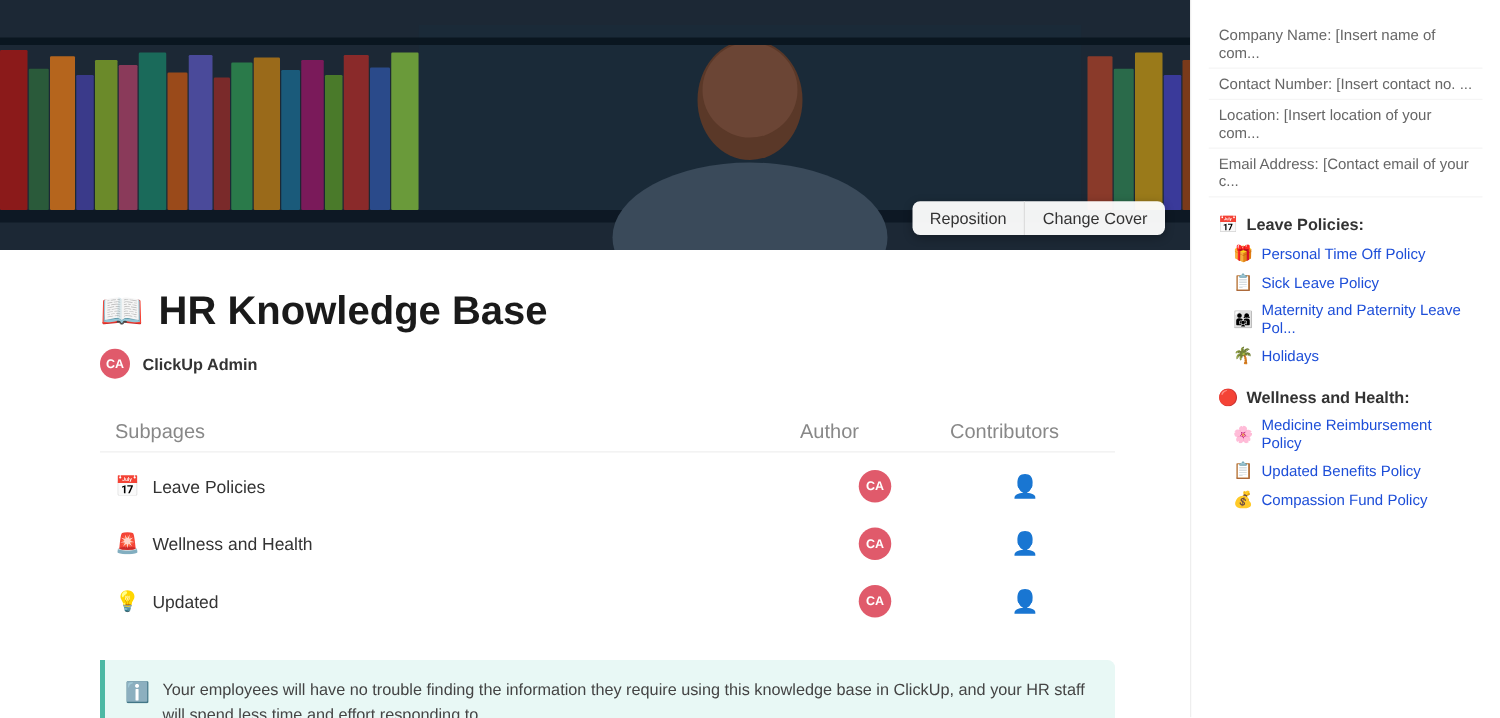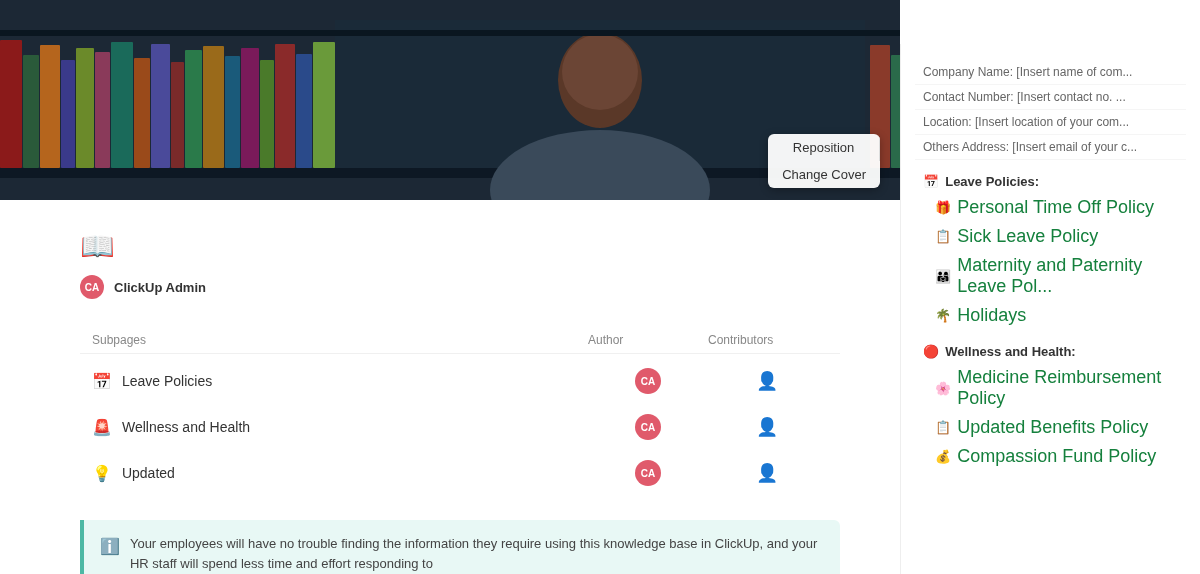--- a/index.html
+++ b/index.html
@@ -26,21 +26,20 @@
     .cover-buttons {
       position: absolute;
       bottom: 12px;
       right: 20px;
       display: flex;
       gap: 0;
       background: rgba(255,255,255,0.95);
       border-radius: 6px;
       overflow: hidden;
       box-shadow: 0 2px 8px rgba(0,0,0,0.3);
-      flex-direction: column;
     }
 
     .cover-btn {
       padding: 6px 14px;
       font-size: 13px;
       color: #333;
       background: transparent;
       border: none;
       cursor: pointer;
       font-weight: 400;
@@ -103,21 +102,21 @@
     
     .subpages-table {
       width: 100%;
       margin-bottom: 24px;
     }
 
     .table-header {
       display: grid;
       grid-template-columns: 1fr 120px 120px;
       padding: 6px 12px;
-      font-size: 12px;
+      font-size: 16px;
       color: #888;
       font-weight: 500;
       border-bottom: 1px solid #f0f0f0;
       margin-bottom: 4px;
     }
 
     .table-row {
       display: grid;
       grid-template-columns: 1fr 120px 120px;
       padding: 10px 12px;
@@ -178,28 +177,27 @@
     }
 
     .info-icon {
       font-size: 16px;
       flex-shrink: 0;
       margin-top: 1px;
     }
 
     
     .sidebar {
-      width: 300px;
+      width: 248px;
       flex-shrink: 0;
       background: #fff;
       border-left: 1px solid #eee;
       padding: 16px 14px;
       font-size: 13px;
       overflow-y: auto;
-      margin-top: 44px;
     }
 
     .sidebar-field {
       padding: 5px 8px;
       color: #666;
       font-size: 12px;
       border-bottom: 1px solid #f5f5f5;
       cursor: pointer;
     }
 
@@ -227,22 +225,22 @@
       color: #555;
       cursor: pointer;
       border-radius: 4px;
     }
 
     .sidebar-item-icon {
       font-size: 13px;
     }
 
     .sidebar-item-text {
-      font-size: 18px;
-      color: #15803d;
+      font-size: 12px;
+      color: #1d4ed8;
     }
 
     
     .cover-art {
       width: 100%;
       height: 100%;
       position: relative;
       overflow: hidden;
     }
   </style>
@@ -312,20 +310,21 @@
         <button class="cover-btn">Reposition</button>
         <button class="cover-btn">Change Cover</button>
       </div>
     </div>
   </div>
 
   <div class="page-content">
 
     <div class="page-title-row">
       <span class="page-icon">📖</span>
+      <h1 class="page-title">HR Knowledge Base</h1>
     </div>
 
     <div class="meta-row">
       <div class="avatar-small">CA</div>
       <span class="author-name">ClickUp Admin</span>
     </div>
 
     <div class="subpages-table">
       <div class="table-header">
         <span>Subpages</span>
@@ -378,21 +377,21 @@
       <span>Your employees will have no trouble finding the information they require using this knowledge base in ClickUp, and your HR staff will spend less time and effort responding to</span>
     </div>
   </div>
 </div>
 
 <div class="sidebar">
 
   <div class="sidebar-field">Company Name: [Insert name of com...</div>
   <div class="sidebar-field">Contact Number: [Insert contact no. ...</div>
   <div class="sidebar-field">Location: [Insert location of your com...</div>
-  <div class="sidebar-field">Others Address: [Insert email of your c...</div>
+  <div class="sidebar-field">Email Address: [Contact email of your c...</div>
 
   <div class="sidebar-section">
     <div class="sidebar-section-title">
       <span>📅</span>
       <span>Leave Policies:</span>
     </div>
     <div class="sidebar-item">
       <span class="sidebar-item-icon">🎁</span>
       <span class="sidebar-item-text">Personal Time Off Policy</span>
     </div>

